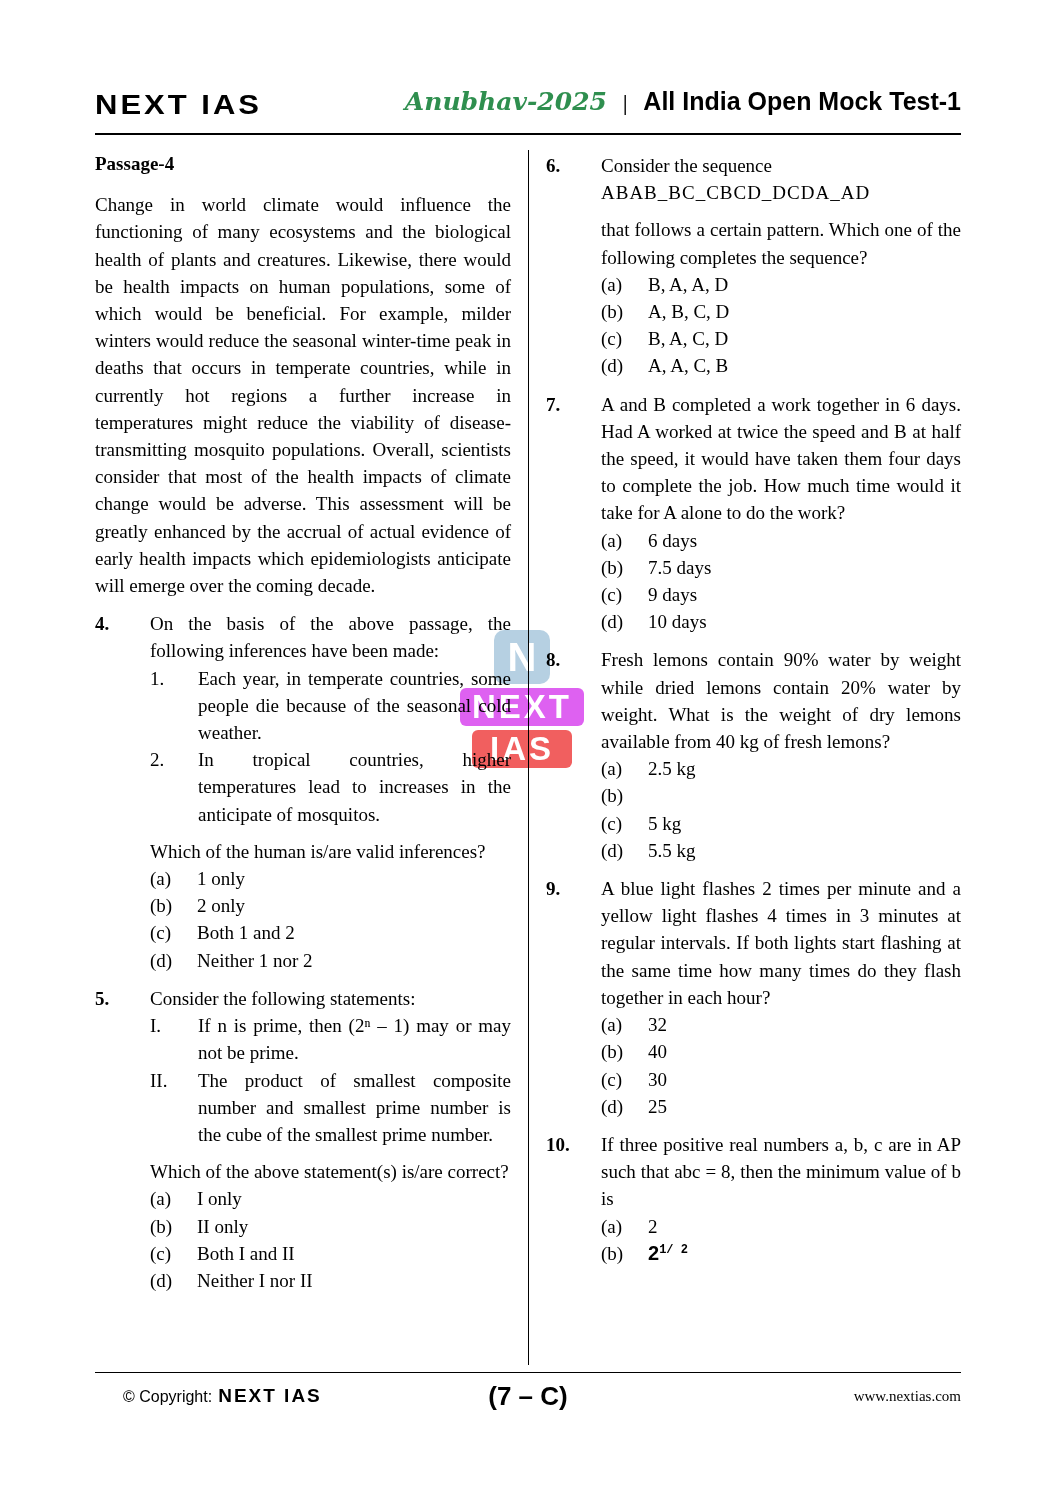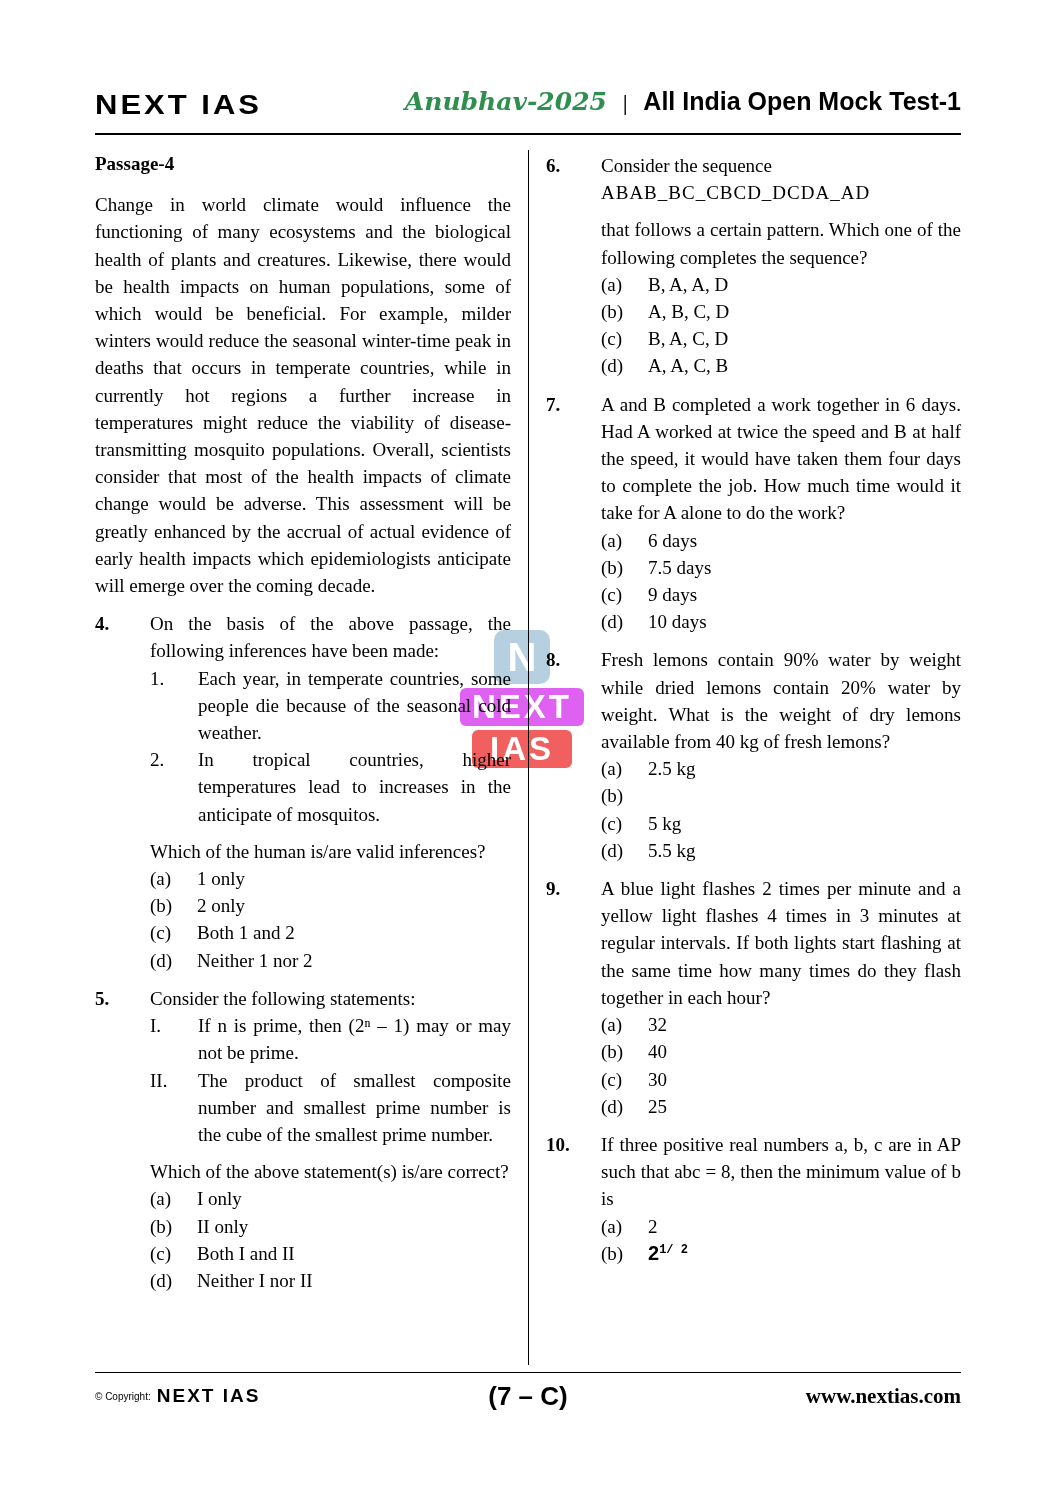--- a/index.html
+++ b/index.html
@@ -90,30 +90,30 @@
   
   .footer-rule {
     position:absolute; left:95px; right:97px; top:1372px;
     border-top:1.5px solid #000; z-index:2;
   }
   .footer {
     position:absolute; left:95px; right:97px; top:1379px; height:36px;
     display:flex; justify-content:space-between; align-items:center; z-index:2;
   }
   .f-left { display:flex; align-items:center; gap:6px; }
-  .f-copy { font-size:10px; font-family:"Liberation Sans", sans-serif; }
+  .f-copy { font-size:16px; font-family:"Liberation Sans", sans-serif;margin-left:28px; }
   .f-logo {
     font-family:"Liberation Sans", sans-serif; font-weight:900;
     font-size:19px; letter-spacing:2px; transform:scaleY(0.92);
   }
   .f-center {
     position:absolute; left:50%; transform:translateX(-50%);
     font-family:"Liberation Sans", sans-serif; font-weight:bold; font-size:26px;
   }
-  .f-right { font-size:21px;font-weight:bold; }
+  .f-right { font-size:15px; }
 </style>
 </head>
 <body>
 
 <div class="page">
 
   <div class="watermark">
     <div class="wm-n">N</div>
     <div class="wm-next">NEXT</div>
     <div class="wm-ias">IAS</div>

